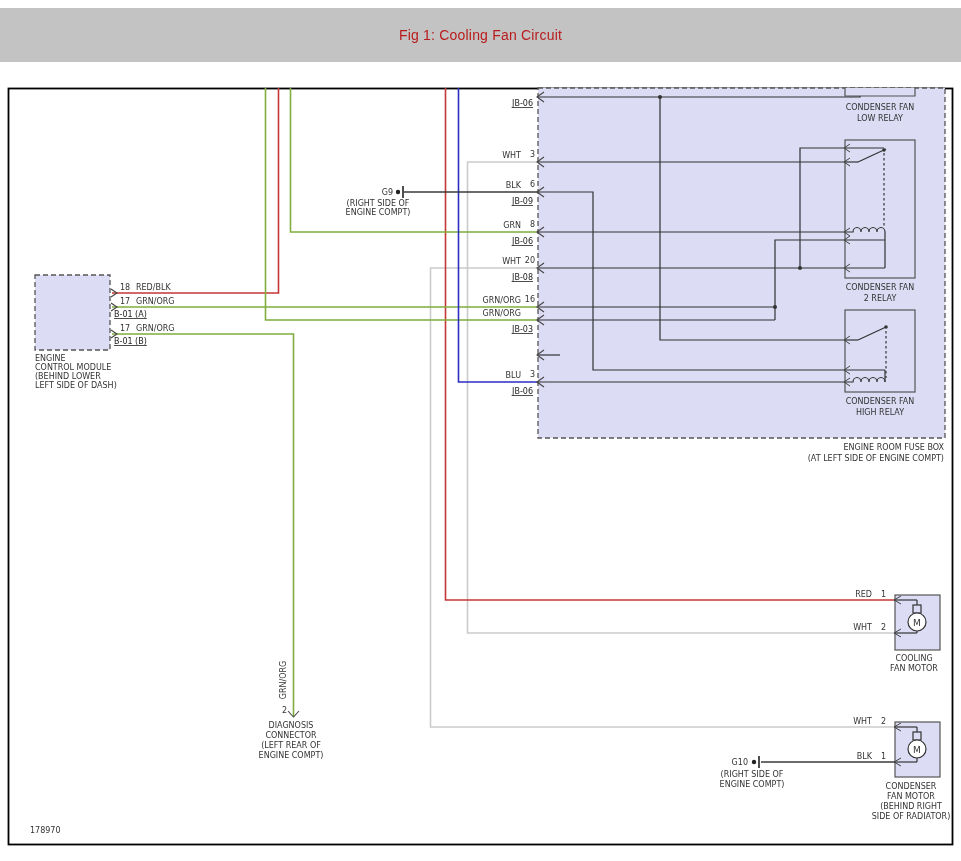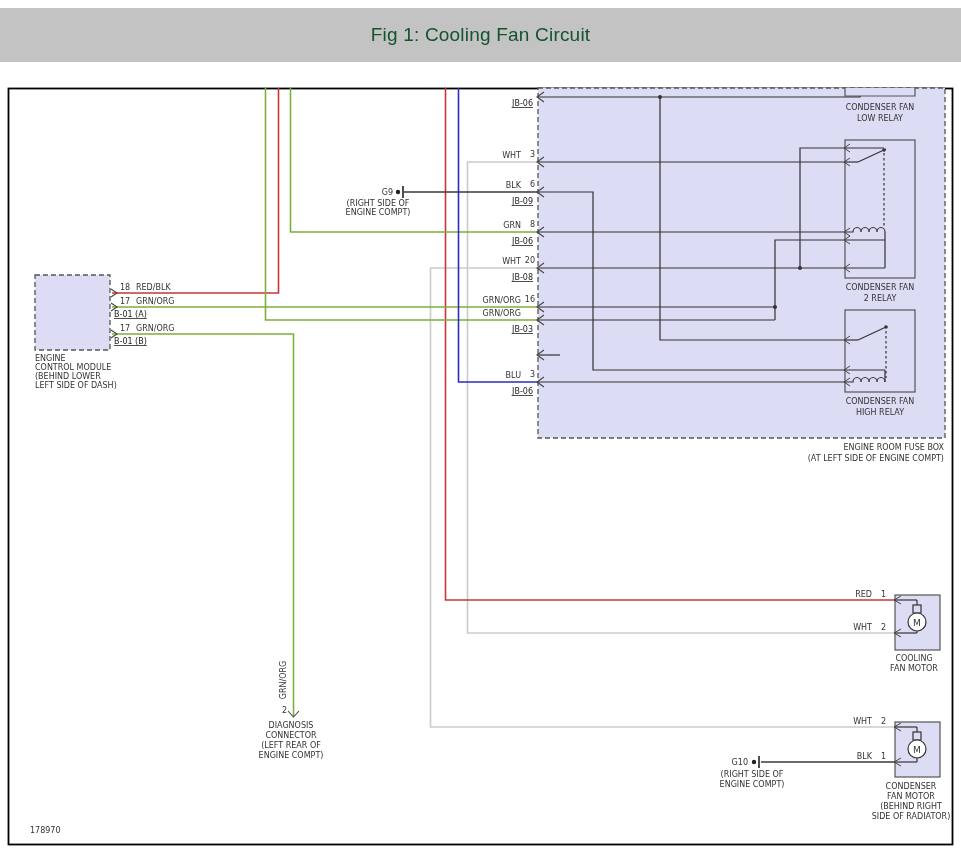--- a/index.html
+++ b/index.html
@@ -1,19 +1,19 @@
 <!DOCTYPE html>
 <html><head>
 <meta charset="utf-8">
 <style>
   html,body{margin:0;padding:0;background:#ffffff;width:961px;height:861px;position:relative;
             font-family:"Liberation Sans",sans-serif;}
   #header{position:absolute;left:0;top:8px;width:961px;height:54px;background:#c3c3c3;
           display:flex;align-items:center;justify-content:center;}
-  #header .title{font-size:19px;color:#14532d;letter-spacing:.2px;}
+  #header .title{font-size:14px;color:#b91c1c;letter-spacing:.2px;}
   svg{position:absolute;left:0;top:0;}
   .t{font-family:"DejaVu Sans",sans-serif;font-size:8px;fill:#333;}
   .u{text-decoration:underline;fill:#222;}
   .m{font-family:"DejaVu Sans",sans-serif;font-size:9px;fill:#333;}
 </style>
 </head>
 <body>
 
 <div id="header">
   <span class="title">Fig 1: Cooling Fan Circuit</span>

